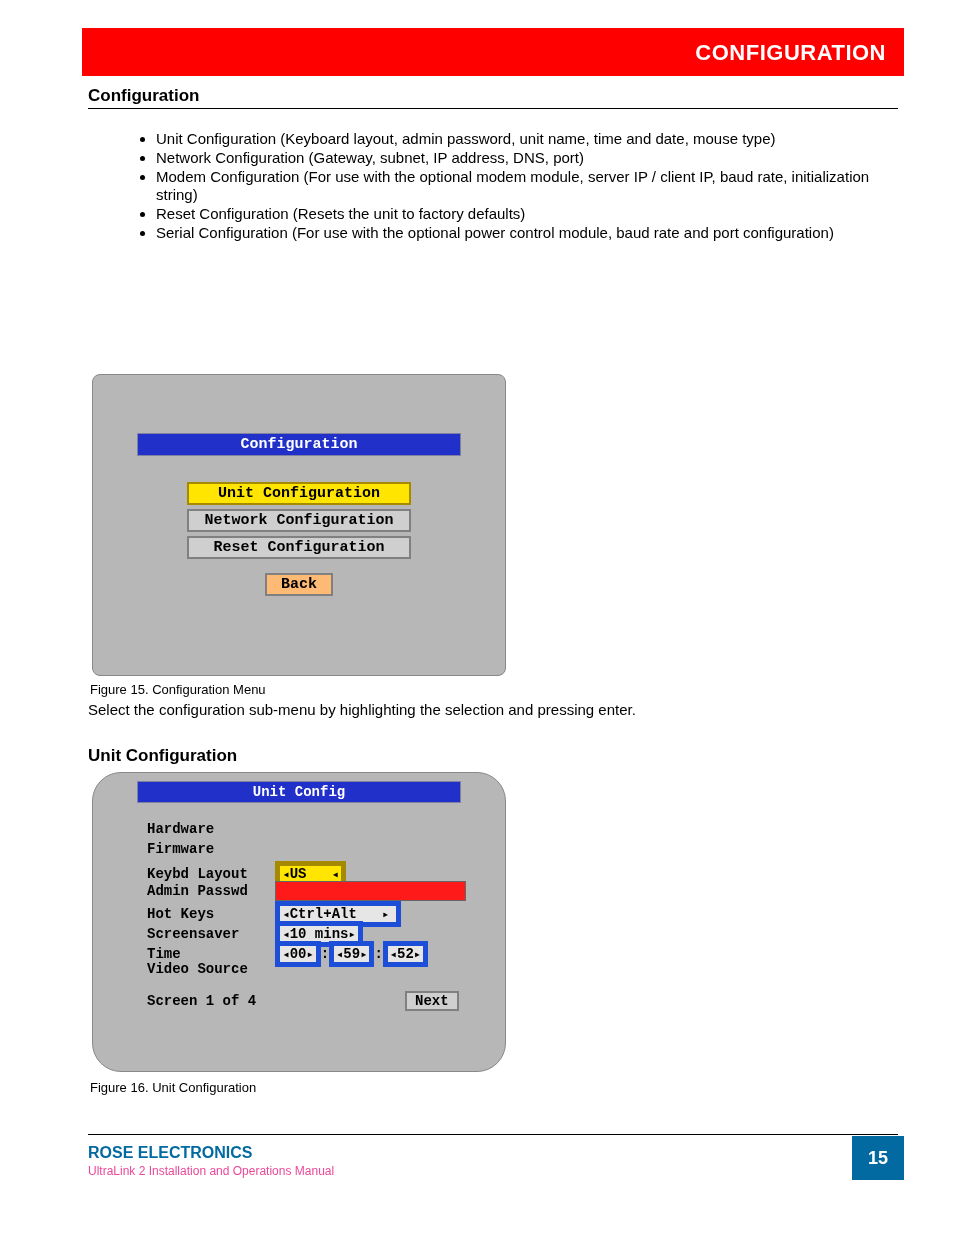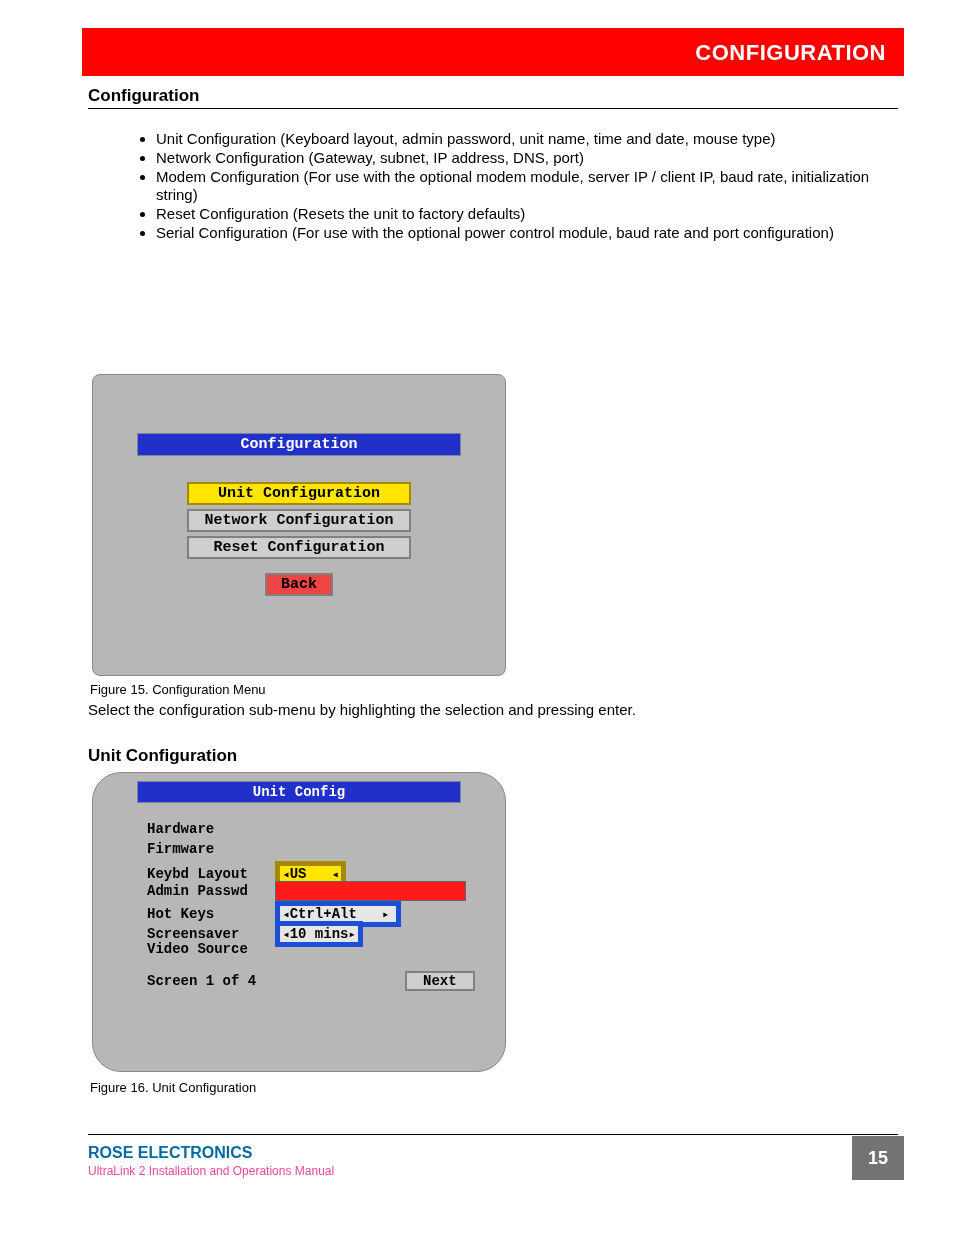--- a/index.html
+++ b/index.html
@@ -98,21 +98,21 @@
     background: #cfcfcf;
     padding: 1px 0;
   }
   .osd-btn.sel { background: #ffe500; border-color: #a58a00; }
   .osd-back {
     display: block;
     width: 56px;
     margin: 14px auto 0;
     text-align: center;
     border: 2px solid #808080;
-    background: #ef4444;
+    background: #fdba74;
     padding: 1px 4px;
   }
   .spinner {
     display: inline-block;
     background: #e6e6e6;
     border: 5px solid #1d4ed8;
     padding: 0 2px;
     font-family: "Courier New", monospace;
     font-weight: bold;
     white-space: nowrap;
@@ -123,21 +123,21 @@
   .spinner.sel .tri-l::before, .spinner.sel .tri-r::before { content:"◂"; }
   .textbox { display:inline-block; border:1px solid #666; padding:0 2px; height:18px; line-height:18px; vertical-align:middle; }
   .textbox.red { background:#ff1a1a; width:185px; }
   .textbox.wh  { background:#fff;   width:170px; }
   .fieldrow { height:20px; }
   .fieldrow .lbl { display:inline-block; width:120px; }
   .nextbtn {
     display:inline-block;
     border:2px solid #808080;
     background:#cfcfcf;
-    padding:0 16px;
+    padding:0 8px;
   }
 
   
   .para2 {
     position:absolute;
     left:88px;
     top:700px;
     width:810px;
     font-size:15px;
     line-height:1.35;
@@ -163,21 +163,21 @@
   .footbrand {
     position:absolute; left:88px; top:1144px;
     font-size:16px; font-weight:bold; color:#0369a1;
   }
   .foottitle {
     position:absolute; left:88px; top:1164px;
     font-size:12px; color:#ec4899;
   }
   .pagesq {
     position:absolute; left:852px; top:1136px;
-    width:52px; height:44px; background:#737373;
+    width:52px; height:44px; background:#0369a1;
     color:#fff; text-align:center;
     font-size:18px; font-weight:bold;
     line-height:44px;
   }
 </style>
 </head>
 <body>
 
 <div class="page">
 
@@ -236,20 +236,24 @@
           <span class="tri-l"></span><span>Ctrl+Alt</span>&nbsp;&nbsp;&nbsp;<span class="tri-r"></span>
         </span>
       </div>
       <div class="fieldrow">
         <span class="lbl">Screensaver</span>
         <span class="spinner">
           <span class="tri-l"></span><span>10 mins</span><span class="tri-r"></span>
         </span>
       </div>
       <div class="fieldrow">
+        <span class="lbl">Time</span>
+        <span class="spinner"><span class="tri-l"></span><span>00</span><span class="tri-r"></span></span>:<span class="spinner"><span class="tri-l"></span><span>59</span><span class="tri-r"></span></span>:<span class="spinner"><span class="tri-l"></span><span>52</span><span class="tri-r"></span></span>
+      </div>
+      <div class="fieldrow">
         <span class="lbl">Video Source</span>
       </div>
       <div style="margin-top:10px;">
         <span>Screen 1 of 4</span>
         <span style="display:inline-block; width:132px;"></span>
         <span class="nextbtn">Next</span>
       </div>
     </div>
   </div>
   <div class="fig-cap fig16cap">Figure 16. Unit Configuration</div>

